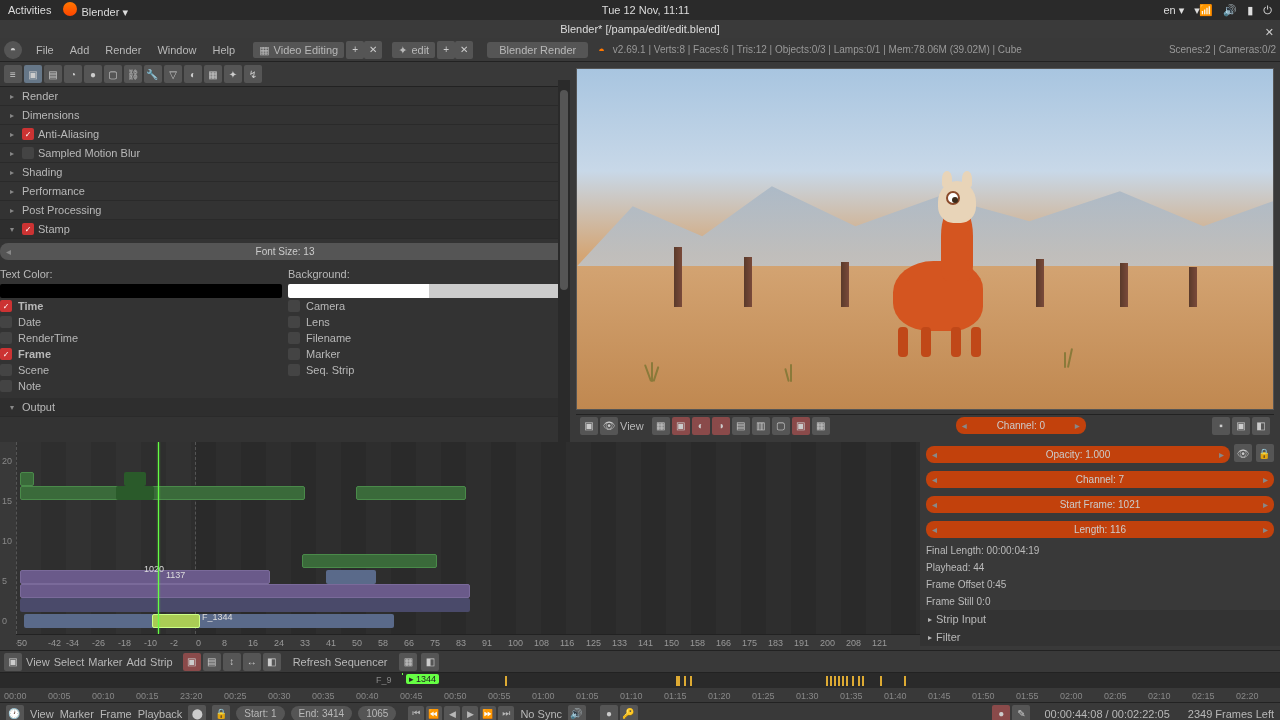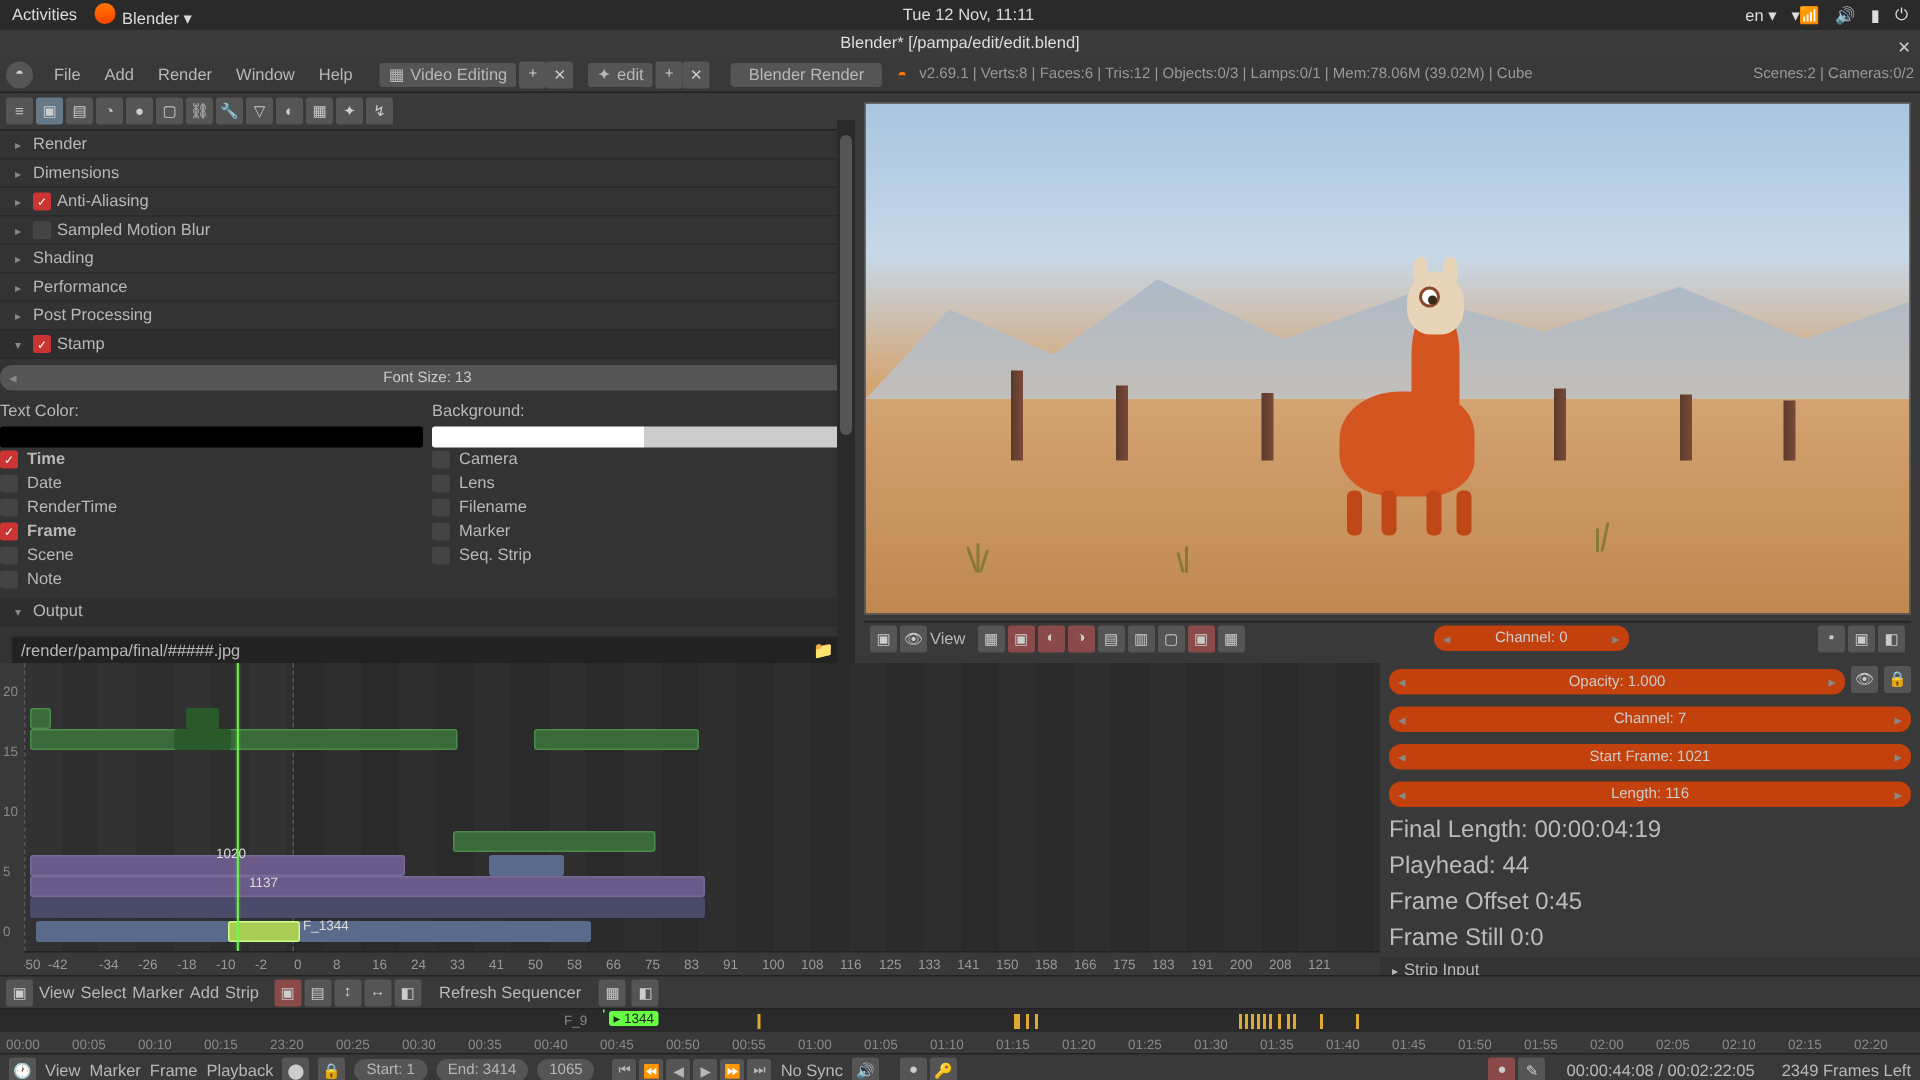--- a/index.html
+++ b/index.html
@@ -71,21 +71,21 @@
 .strip.purple { background:#6a5a8a; border:1px solid #7a6a9a; }
 .strip.blue { background:#5a6a8a; }
 .strip.dkpurple { background:#4a4a6a; }
 .strip.sel { background:#aacc55; color:#333; border:1px solid #cf8; }
 .frame-range { position:absolute; top:0; bottom:16px; background:rgba(255,255,255,.02); border-left:1px dashed #555; border-right:1px dashed #555; }
 .strip-props { width:360px; background:#393939; overflow-y:auto; }
 .sp-row { padding:2px 6px; }
 .sp-slider { background:#c2410c; border-radius:8px; padding:3px 10px; text-align:center; font-size:10px; color:#ccc; margin:2px 0; position:relative; }
 .sp-slider::before { content:"◂"; position:absolute; left:6px; color:#888; }
 .sp-slider::after { content:"▸"; position:absolute; right:6px; color:#888; }
-.sp-text { padding:3px 6px; font-size:16px; color:#bbb; }
+.sp-text { padding:3px 6px; font-size:10px; color:#bbb; }
 .sp-header { padding:3px 8px; background:#333; display:flex; align-items:center; gap:4px; }
 .sp-header .tri { font-size:8px; }
 .seq-menubar { height:22px; background:#393939; display:flex; align-items:center; padding:0 4px; gap:4px; border-top:1px solid #222; }
 .tl-area { height:30px; background:#2a2a2a; position:relative; border-top:1px solid #222; }
 .tl-ruler { position:absolute; bottom:0; left:0; right:0; height:14px; background:#393939; }
 .tl-ruler .tick { position:absolute; font-size:9px; color:#888; bottom:1px; }
 .tl-markers { position:absolute; top:0; left:0; right:0; height:16px; }
 .tl-marker { position:absolute; top:3px; width:2px; height:10px; background:#da3; }
 .tl-playhead { position:absolute; top:0; bottom:14px; left:402px; width:1px; background:#6f4; }
 .tl-frame { position:absolute; left:406px; top:1px; background:#6f4; color:#222; font-size:9px; padding:0 3px; border-radius:2px; }
@@ -254,27 +254,20 @@
                   <span>Seq. Strip</span>
                 </div>
               </div>
           </div>
         </div>
       </div>
       <div class="panel-item expanded">
           <span class="tri">▾</span>
           <span>Output</span>
         </div>
-      <div class="output-body">
-        <div class="path-row">
-          <span>/render/pampa/final/#####.jpg</span>
-          <span class="folder">📁</span>
-        </div>
-
-      </div>
     </div>
     <div class="scrollbar-v">
         <div class="thumb" style="top:10px;height:200px;"></div>
       </div>
   </div>
 
   <div class="preview">
     <div class="preview-img">
       <div class="mountain"></div>
       <div class="fence-post" style="left:14%;"></div>
@@ -351,25 +344,25 @@
     <div class="strip green-dk" style="top:30px;left:108px;width:22px;"></div>
     <div class="strip green" style="top:112px;left:286px;width:135px;"></div>
     <div class="strip purple" style="top:128px;left:4px;width:250px;"></div>
     <div class="strip blue" style="top:128px;left:310px;width:50px;"></div>
     <div class="strip purple" style="top:142px;left:4px;width:450px;"></div>
     <div class="strip dkpurple" style="top:156px;left:4px;width:450px;"></div>
     <div class="strip blue" style="top:172px;left:8px;width:370px;"></div>
     <div class="strip sel" style="top:172px;left:136px;width:48px;"></div>
     <span style="position:absolute;top:170px;left:186px;font-size:9px;color:#ddd;">F_1344</span>
     <span style="position:absolute;top:122px;left:128px;font-size:9px;color:#ddd;">1020</span>
-    <span style="position:absolute;top:128px;left:150px;font-size:9px;color:#ddd;margin-top:13px;">1137</span>
+    <span style="position:absolute;top:128px;left:150px;font-size:9px;color:#ddd;">1137</span>
     <div class="playhead"></div>
     <div class="seq-ruler" id="seq-ruler">
         <span class="tick" style="left: -2px;">-50</span>
-        <span class="tick" style="left: 16px;">-42</span>
+        <span class="tick" style="left: 32px;">-42</span>
         <span class="tick" style="left: 50px;">-34</span>
         <span class="tick" style="left: 76px;">-26</span>
         <span class="tick" style="left: 102px;">-18</span>
         <span class="tick" style="left: 128px;">-10</span>
         <span class="tick" style="left: 154px;">-2</span>
         <span class="tick" style="left: 180px;">0</span>
         <span class="tick" style="left: 206px;">8</span>
         <span class="tick" style="left: 232px;">16</span>
         <span class="tick" style="left: 258px;">24</span>
         <span class="tick" style="left: 284px; text-align: right;">33</span>

